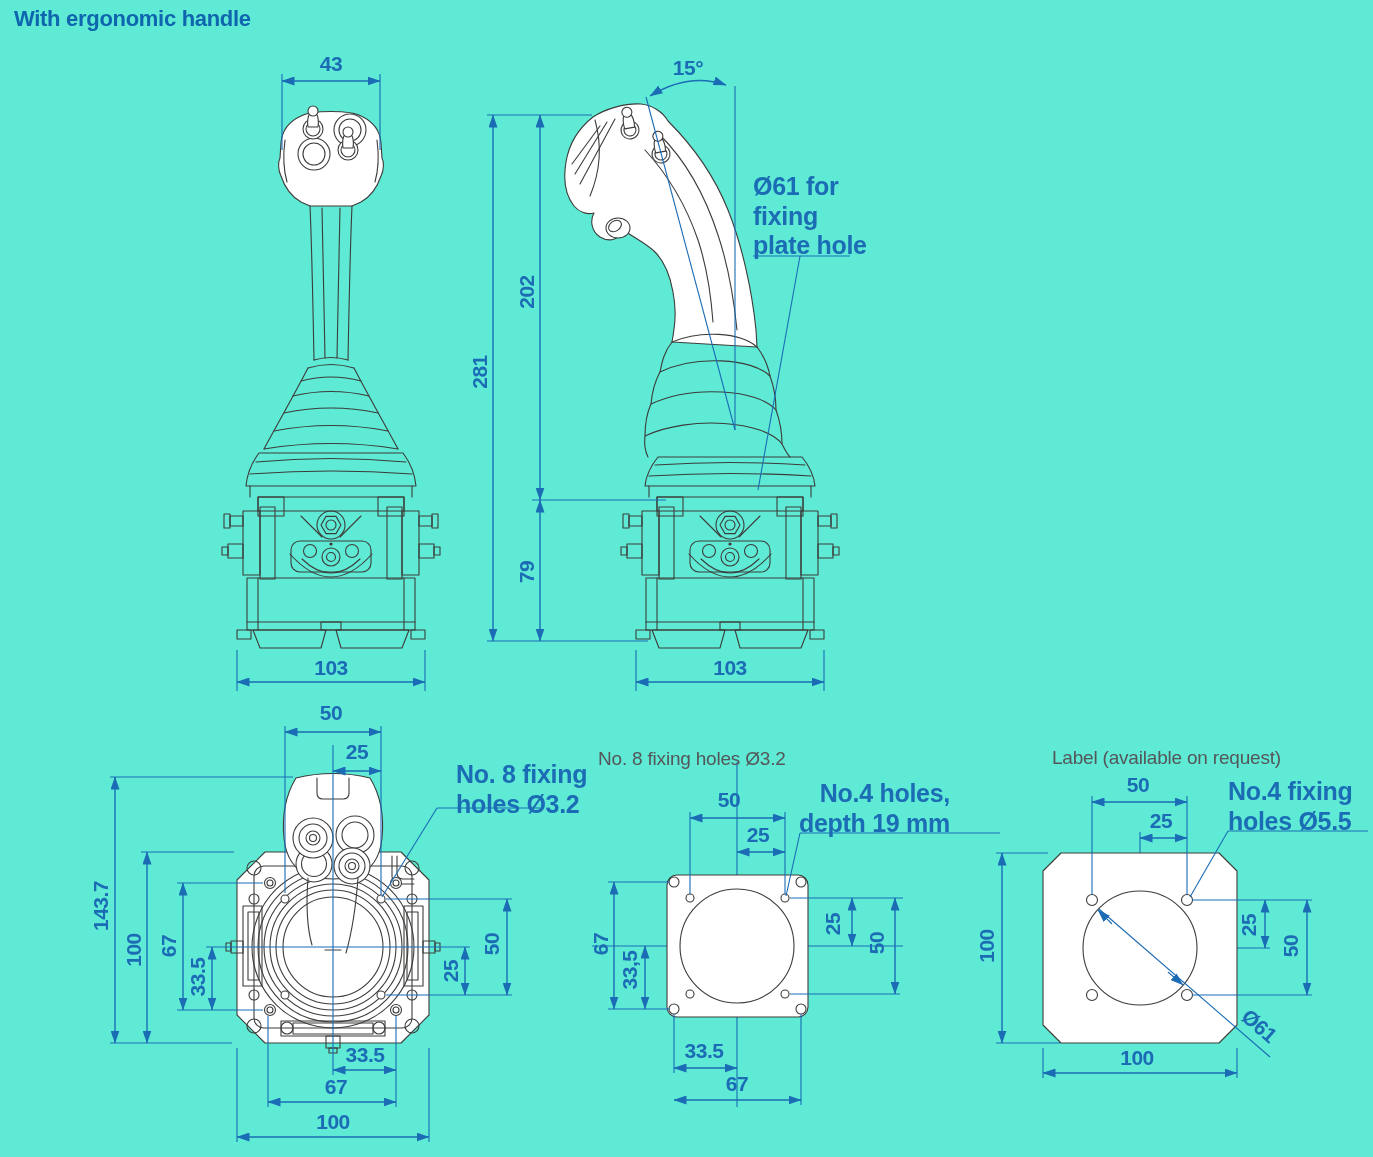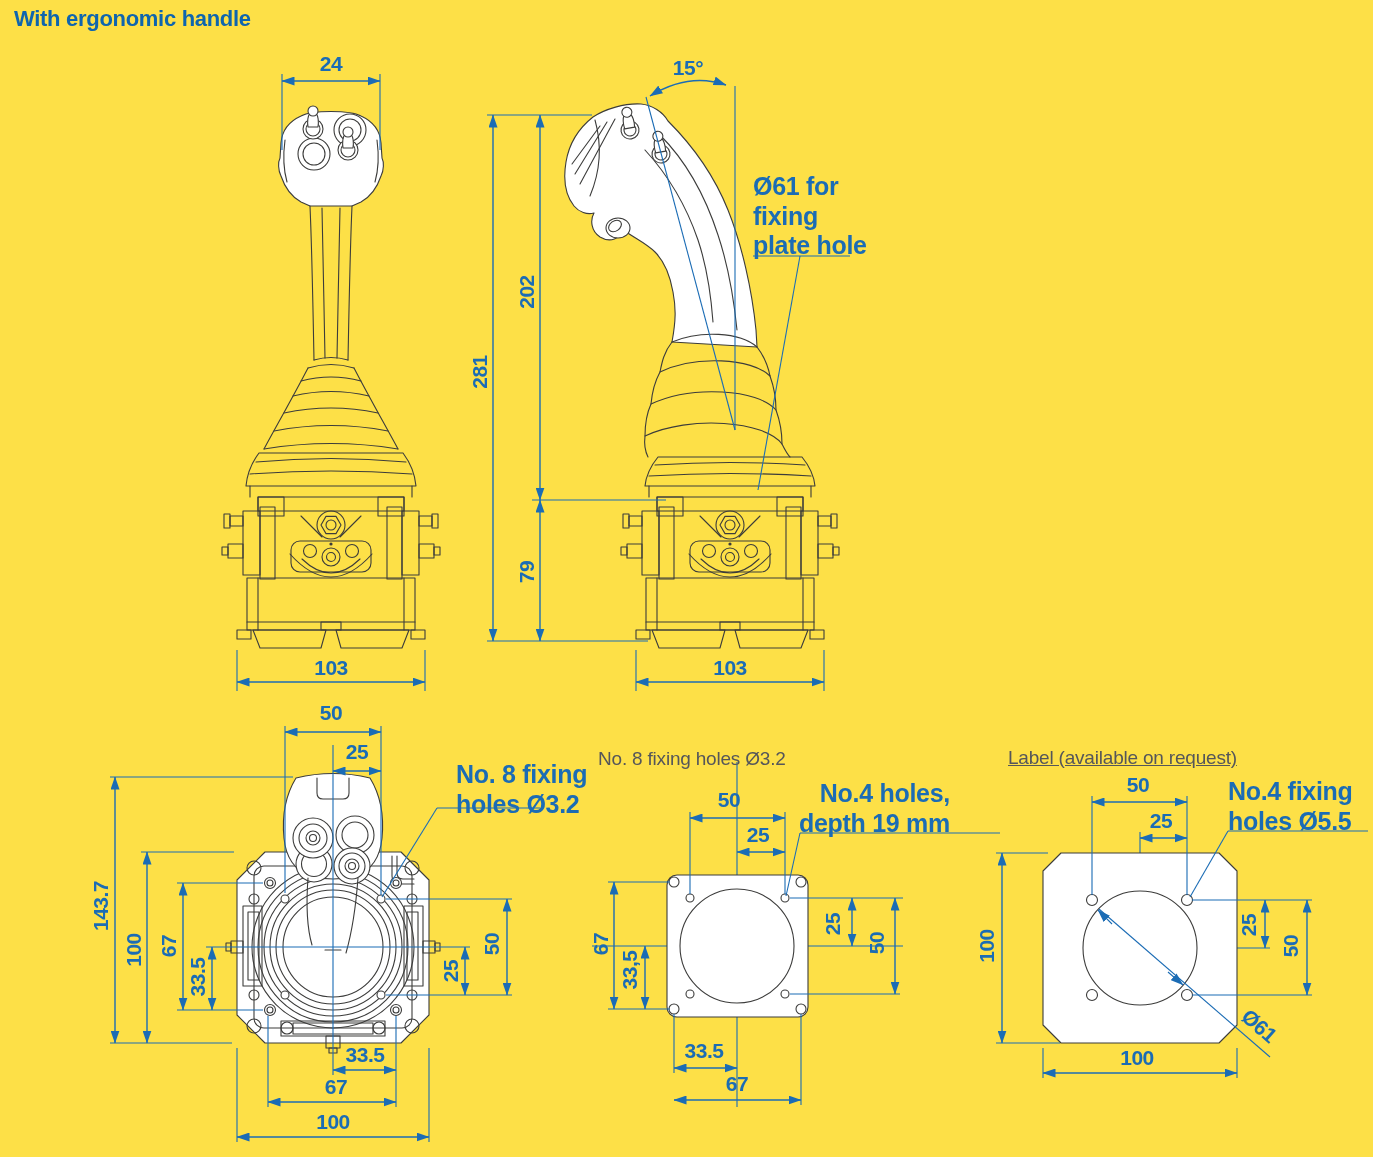--- a/index.html
+++ b/index.html
@@ -1,16 +1,16 @@
 <!DOCTYPE html>
 <html><head>
 <meta charset="utf-8">
 <style>
   html,body{margin:0;padding:0;background:#ffffff;}
-  #canvas{position:relative;width:1373px;height:1157px;background:#fde047;overflow:hidden;
+  #canvas{position:relative;width:1373px;height:1157px;background:#5eead4;overflow:hidden;
           font-family:"Liberation Sans", sans-serif;}
   #linework{position:absolute;left:0;top:0;}
   .ln{fill:none;stroke:#3c3c3b;stroke-width:1.1;stroke-linecap:round;stroke-linejoin:round;}
   .lnw{fill:#ffffff;stroke:#3c3c3b;stroke-width:1.1;stroke-linejoin:round;}
   .lnf{fill:#3c3c3b;stroke:none;}
   .dim{fill:none;stroke:#1b6cb5;stroke-width:1.4;}
   .ext{fill:none;stroke:#1b6cb5;stroke-width:1.1;}
   .lbl{position:absolute;color:#1b6cb5;font-weight:bold;font-size:21px;letter-spacing:-0.5px;
        white-space:nowrap;transform:translate(-50%,-50%);}
   .rot{transform:translate(-50%,-50%) rotate(-90deg);}
@@ -314,21 +314,21 @@
       <path class="ext" d="M 1099 909 L 1270 1057"></path>
       <path class="ext" d="M 1112 924 L 1098 910" marker-end="url(#arr)"></path>
       <path class="ext" d="M 1168 972 L 1183 985" marker-end="url(#arr)"></path>
       <path class="ext" d="M 1228 831 H 1368"></path>
       <path class="ext" d="M 1228 831 L 1190 897"></path>
     </g>
   </svg>
 
   <div class="ptitle">With ergonomic handle</div>
 
-  <div class="lbl" style="left:331px;top:64px;">24</div>
+  <div class="lbl" style="left:331px;top:64px;">43</div>
   <div class="lbl rot" style="left:480px;top:372px;">281</div>
   <div class="lbl rot" style="left:527px;top:292px;">202</div>
   <div class="lbl rot" style="left:527px;top:572px;">79</div>
   <div class="lbl" style="left:331px;top:668px;">103</div>
 
   <div class="lbl" style="left:688px;top:68px;text-align:center;">15°</div>
   <div class="lbl" style="left:730px;top:668px;">103</div>
   <div class="note" style="left:753px;top:172px;">Ø61 for
 fixing
 plate hole</div>
@@ -352,21 +352,21 @@
   <div class="lbl" style="left:758px;top:835px;">25</div>
   <div class="lbl rot" style="left:601px;top:944px;">67</div>
   <div class="lbl rot" style="left:630px;top:970px;">33,5</div>
   <div class="lbl rot" style="left:833px;top:924px;">25</div>
   <div class="lbl rot" style="left:877px;top:943px;">50</div>
   <div class="lbl" style="left:704px;top:1051px;">33.5</div>
   <div class="lbl" style="left:737px;top:1084px;">67</div>
   <div class="note" style="left:799px;top:779px;text-align:right;">No.4 holes,
 depth 19 mm</div>
 
-  <div class="gtitle" style="left:1008px;top:747px;text-decoration:underline;">Label (available on request)</div>
+  <div class="gtitle" style="left:1052px;top:747px;">Label (available on request)</div>
   <div class="lbl" style="left:1138px;top:785px;">50</div>
   <div class="lbl" style="left:1161px;top:821px;">25</div>
   <div class="lbl rot" style="left:987px;top:946px;">100</div>
   <div class="lbl rot" style="left:1249px;top:925px;">25</div>
   <div class="lbl rot" style="left:1291px;top:946px;">50</div>
   <div class="lbl" style="left:1137px;top:1058px;">100</div>
   <div class="lbl rot41" style="left:1259px;top:1026px;">Ø61</div>
   <div class="note" style="left:1228px;top:777px;">No.4 fixing
 holes Ø5.5</div>
 

